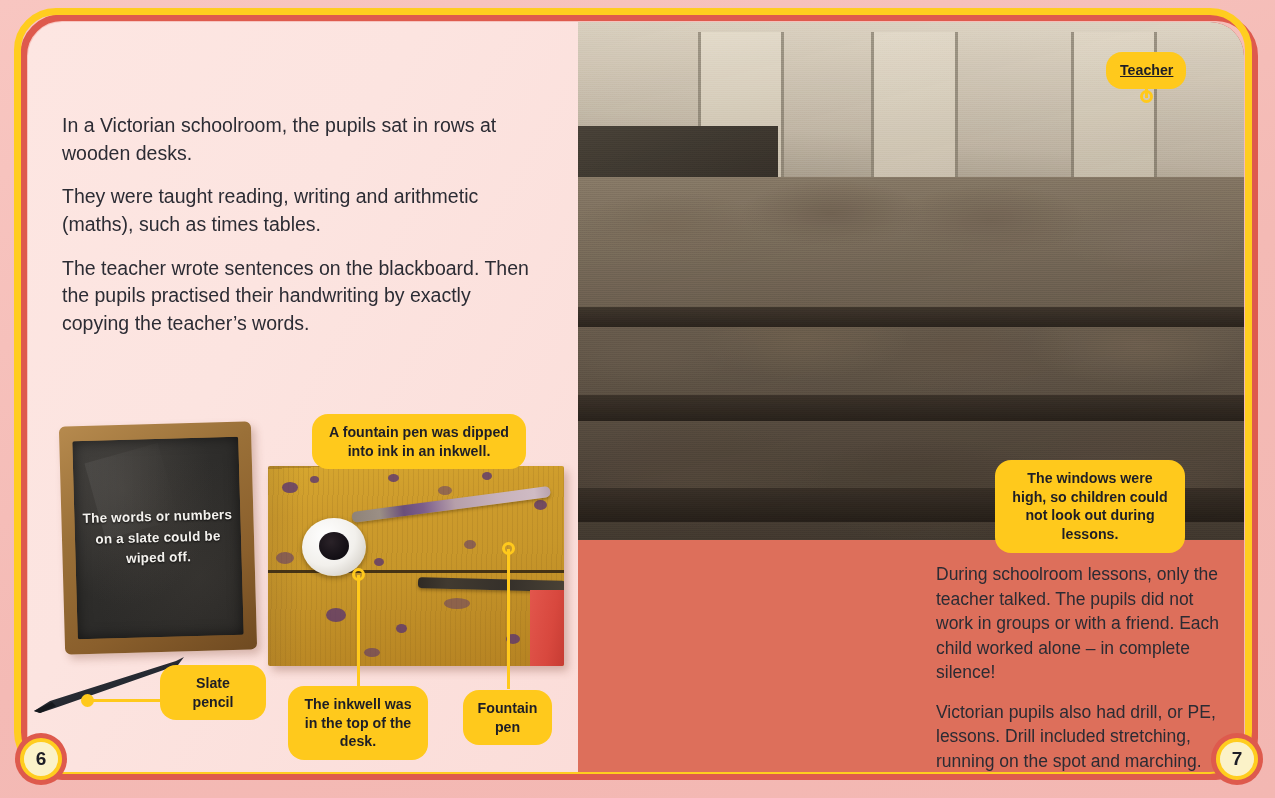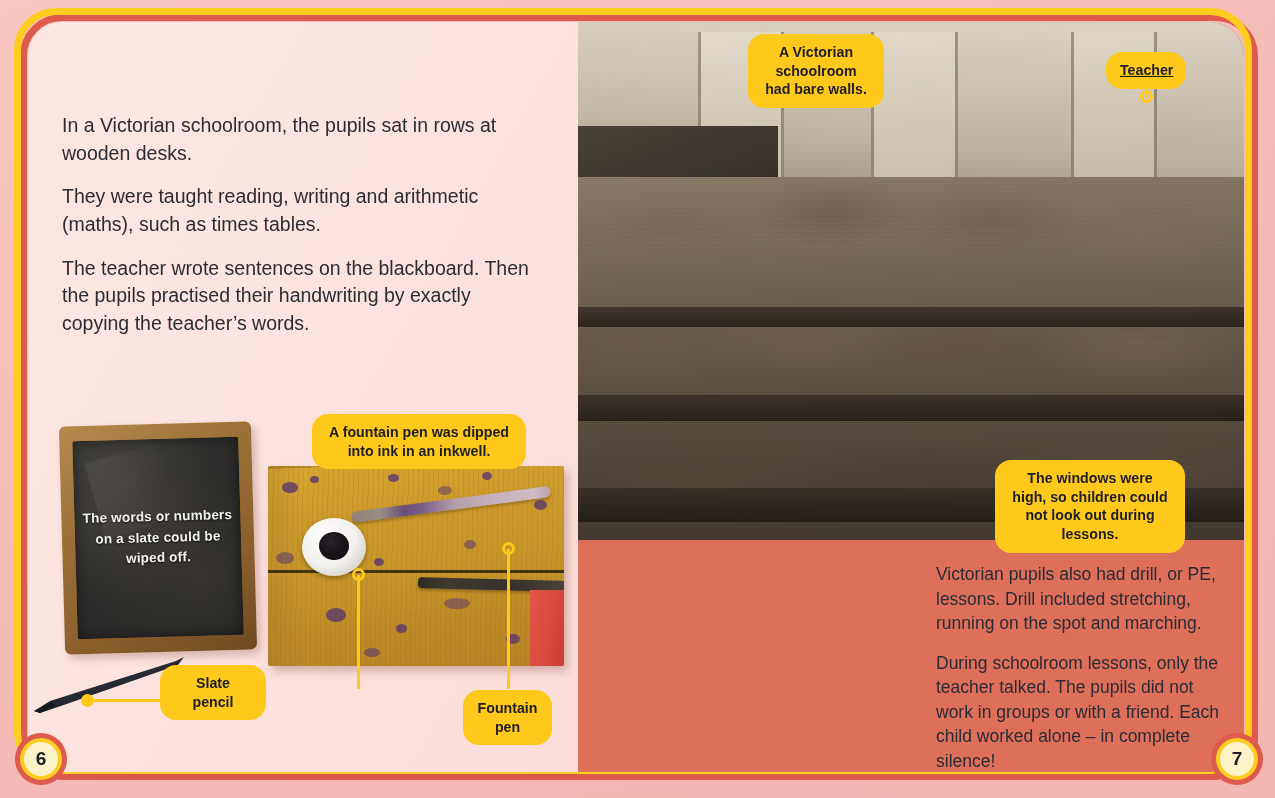--- a/index.html
+++ b/index.html
@@ -350,46 +350,46 @@
       <div class="ph-dado" style="top:33%;"></div>
       <div class="ph-rows"></div>
       <div class="ph-deskrow" style="top:55%;"></div>
       <div class="ph-deskrow" style="top:72%; height:26px;"></div>
       <div class="ph-deskrow" style="top:90%; height:34px;"></div>
       <div class="ph-tone"></div>
       <div class="ph-grain"></div>
     </div>
 
     <div id="right-body" style="left:358px; top:540px; width:296px;">
+      <p>During schoolroom lessons, only the teacher talked. The pupils did not work in groups or with a friend. Each child worked alone – in complete silence!</p>
       <p>Victorian pupils also had drill, or PE, lessons. Drill included stretching, running on the spot and marching.</p>
-      <p>During schoolroom lessons, only the teacher talked. The pupils did not work in groups or with a friend. Each child worked alone – in complete silence!</p>
     </div>
   </div>
 
 
   <div id="left-body">
     <p>In a <b>Victorian</b> schoolroom, the pupils sat in rows at wooden desks.</p>
     <p>They were taught reading, writing and arithmetic (maths), such as times tables.</p>
     <p>The teacher wrote sentences on the blackboard. Then the pupils practised their handwriting by exactly copying the teacher’s words.</p>
   </div>
 
   <div class="callout" style="left:312px; top:414px; width:214px; font-size:14.2px;">A fountain pen was dipped into ink in an inkwell.</div>
 
   <div class="leader" style="left:88px; top:699px; width:78px; height:3px;"></div>
   <div class="leader-dot filled" style="left:81px; top:694px; width:13px; height:13px; border-color:#FFC91C;"></div>
   <div class="callout" style="left:160px; top:665px; width:106px; font-size:14.2px;">Slate pencil</div>
 
   <div class="leader" style="left:357px; top:575px; width:3px; height:114px;"></div>
   <div class="leader-dot" style="left:352px; top:568px;"></div>
+  <div class="callout" style="left:288px; top:686px; width:140px; font-size:14.2px;">The inkwell was in the top of the desk.</div>
 
   <div class="leader" style="left:507px; top:549px; width:3px; height:140px;"></div>
   <div class="leader-dot" style="left:502px; top:542px;"></div>
   <div class="callout" style="left:463px; top:690px; width:89px; font-size:14.2px;">Fountain pen</div>
 
-  <div class="callout" style="left:748px; top:34px; width:136px; font-size:14.2px;">A Victorian schoolroom had bare walls.</div>
 
   <div class="leader" style="left:1145px; top:80px; width:3px; height:18px;"></div>
   <div class="leader-dot" style="left:1140px; top:90px;"></div>
   <div class="callout" style="left:1106px; top:52px; width:80px; font-size:14.2px;text-decoration:underline;">Teacher</div>
 
   <div class="callout" style="left:995px; top:460px; width:190px; font-size:14.2px;">The windows were high, so children could not look out during lessons.</div>
 
 
   <div class="pagenum" id="pagenum-left">6</div>
   <div class="pagenum" id="pagenum-right">7</div>

